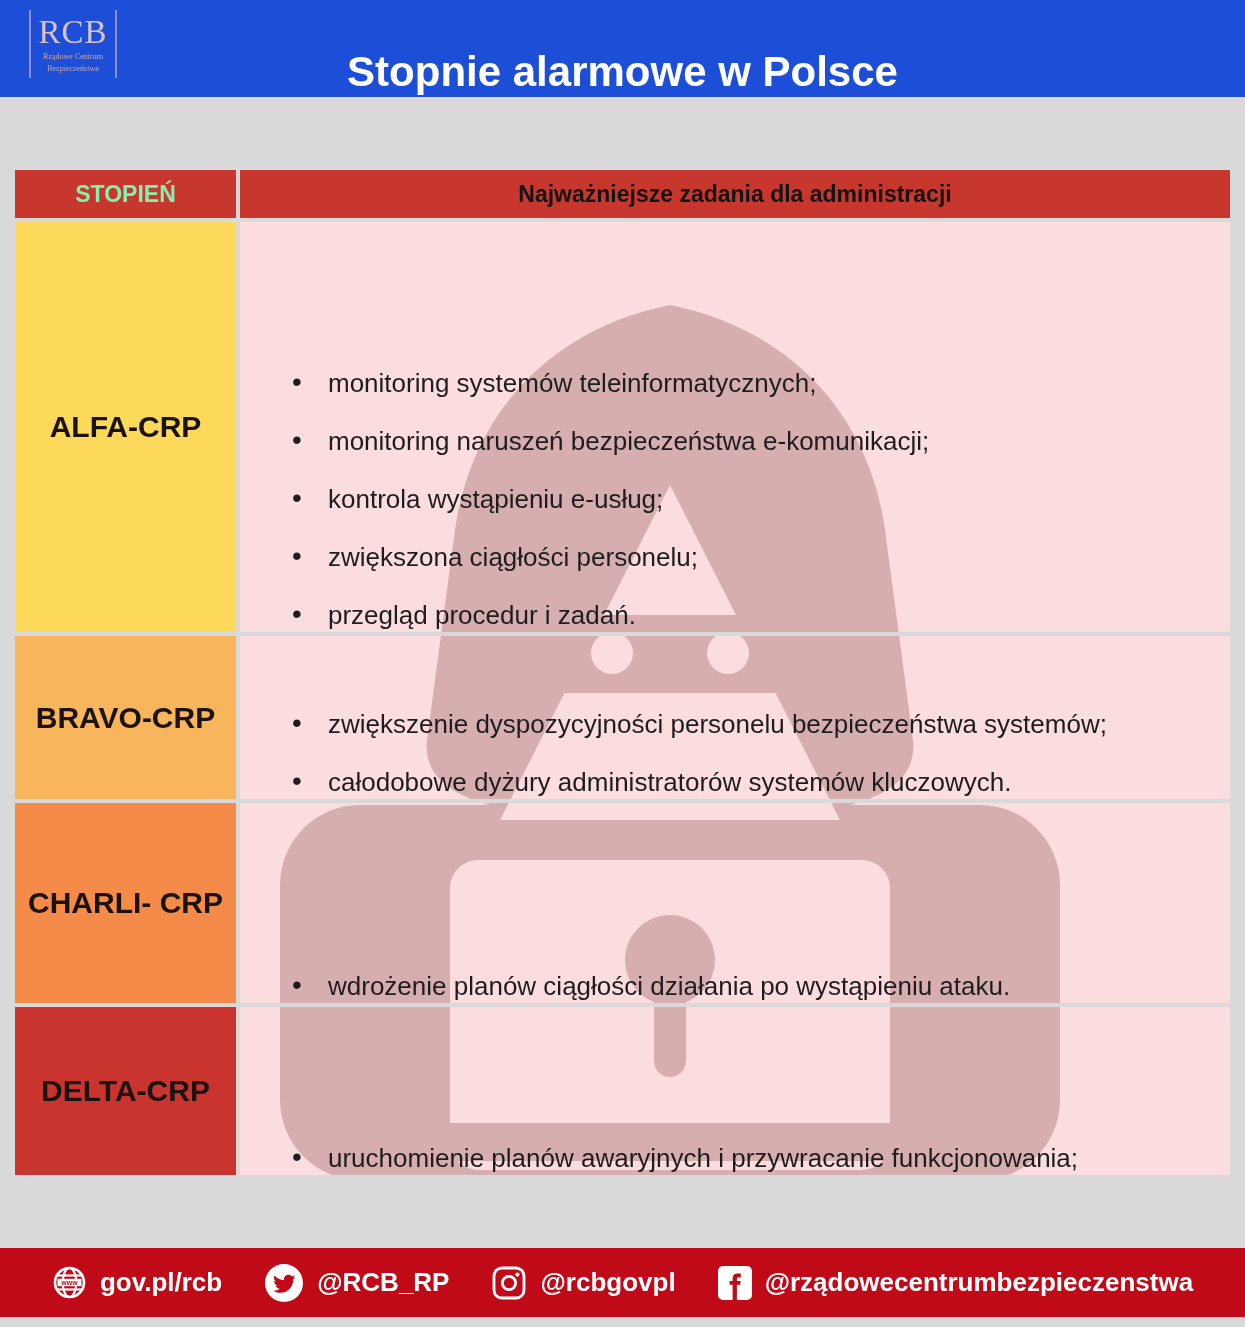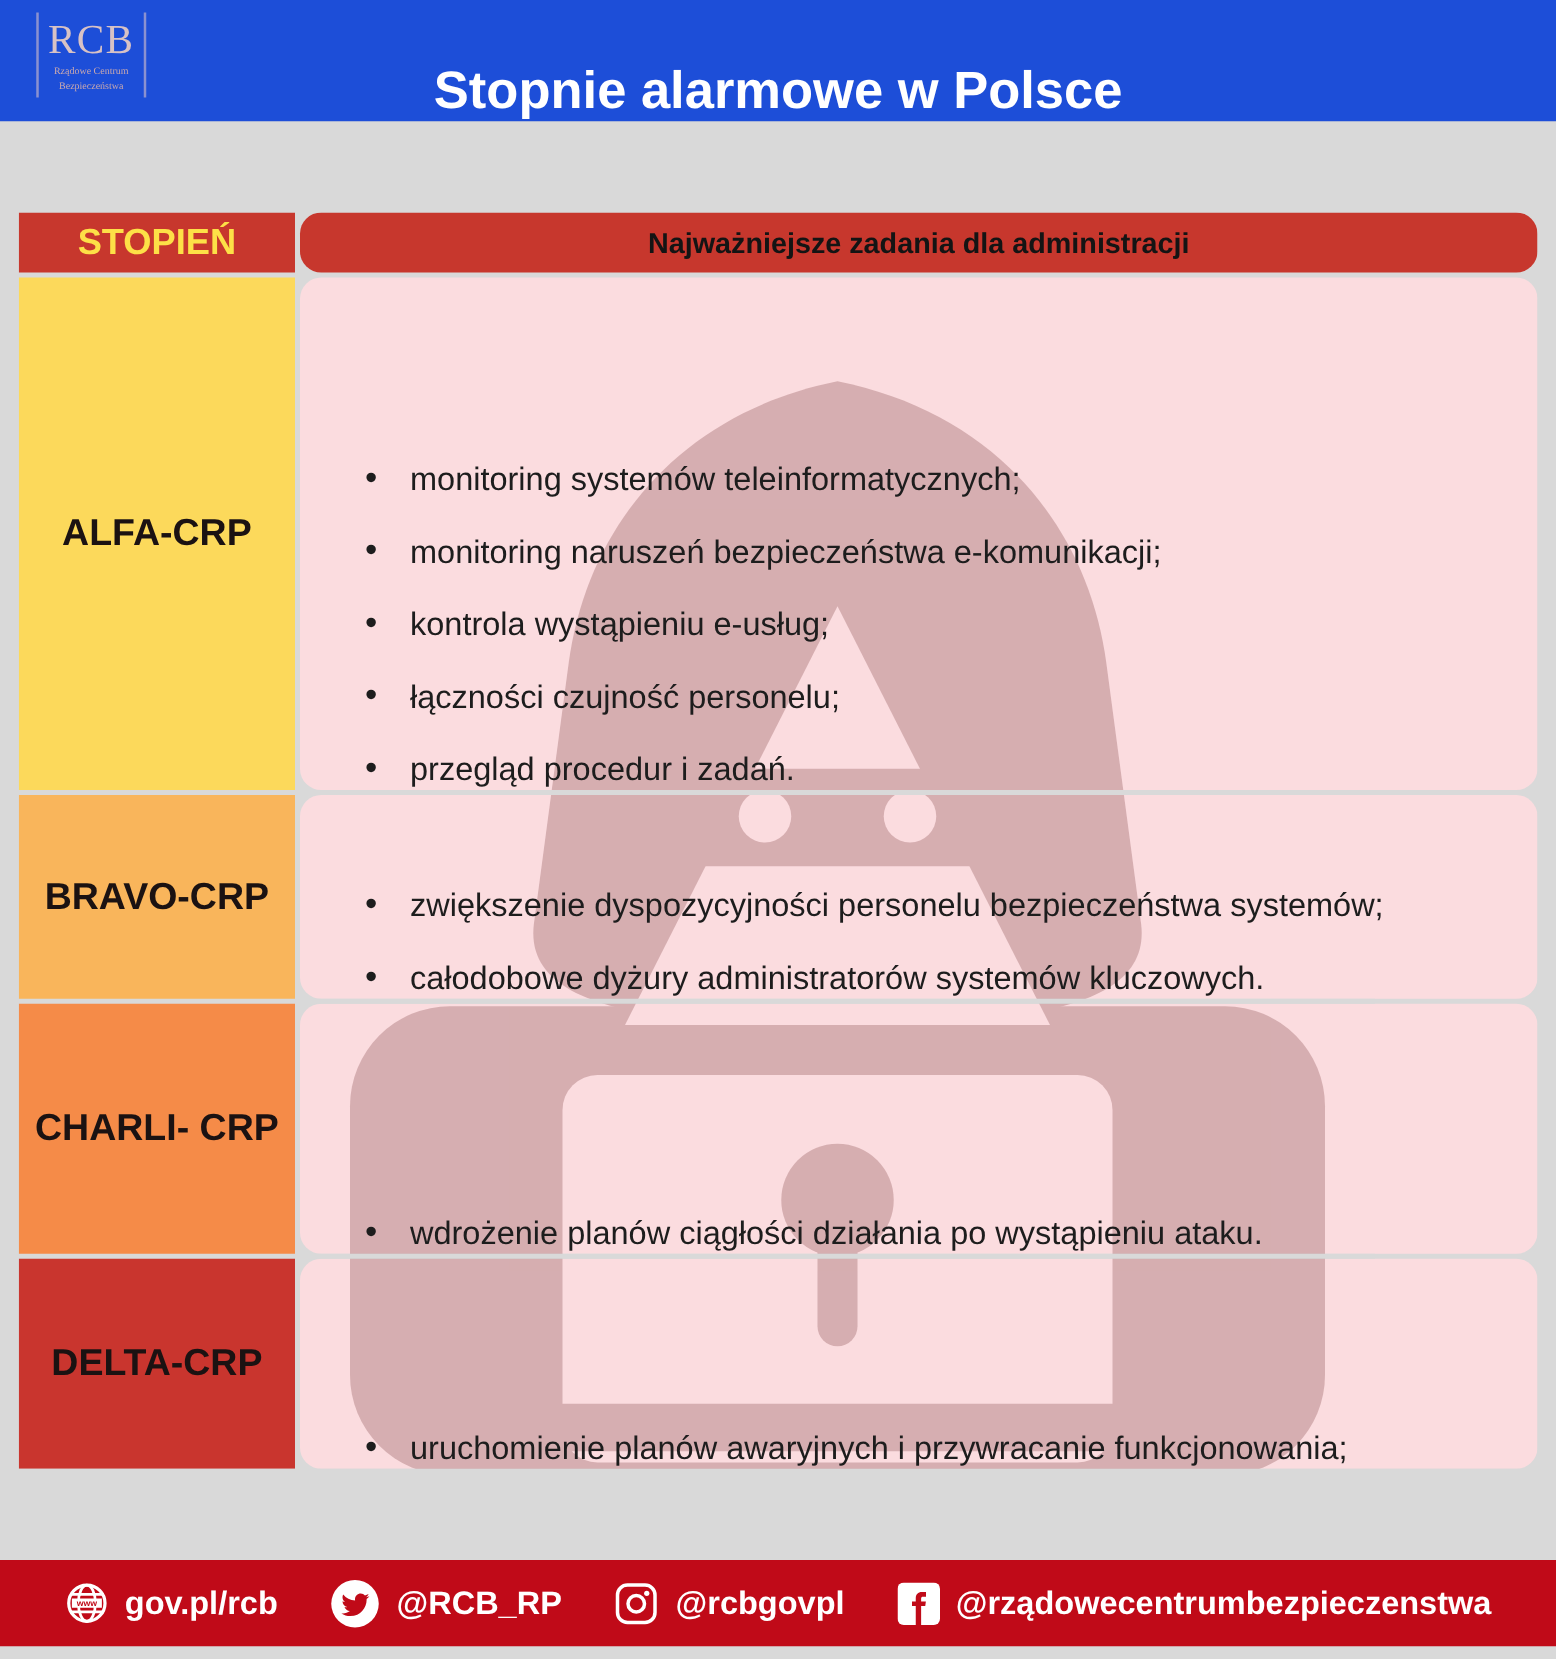--- a/index.html
+++ b/index.html
@@ -22,23 +22,23 @@
     color:#FFFFFF;font-size:42px;line-height:50px;font-weight:bold;letter-spacing:0px;
   }
   
   .table-wrap{position:absolute;left:15px;top:170px;width:1215px;height:1005px;overflow:hidden;}
   .trow{display:flex;margin-bottom:4px;}
   .cell-level{
     width:221px;margin-right:4px;flex:0 0 auto;
     display:flex;align-items:center;justify-content:center;
     font-weight:bold;color:#1B1212;position:relative;z-index:4;text-align:center;
   }
-  .cell-tasks{flex:1 1 auto;background:#FBDCDF;position:relative;border-radius:17px;}
+  .cell-tasks{flex:1 1 auto;background:#FBDCDF;position:relative;}
   .thead .cell-level,.thead .cell-tasks{background:#C7372D;height:48px;display:flex;align-items:center;justify-content:center;}
-  .thead .cell-level{font-size:29px;color:#fde047;}
+  .thead .cell-level{font-size:23px;color:#86efac;}
   .th-tasks-label{font-size:23px;font-weight:bold;color:#141414;}
   .r0{height:410px;} .r1{height:163px;} .r2{height:200px;} .r3{height:168px;margin-bottom:0;}
   .level-label{font-size:30px;}
   .tasks{
     list-style:none;margin:0;height:100%;box-sizing:border-box;
     padding:0 24px 0 50px;display:flex;flex-direction:column;justify-content:flex-end;gap:24px;
     position:relative;z-index:4;
   }
   .tasks li{
     font-size:26px;line-height:34px;color:#1D1D1D;position:relative;padding-left:38px;
@@ -82,21 +82,21 @@
 
   <div class="trow r0">
     <div class="cell-level" style="background-color: rgb(252, 217, 91);">
       <span class="level-label">ALFA-CRP</span>
     </div>
     <div class="cell-tasks">
       <ul class="tasks">
         <li>monitoring systemów teleinformatycznych;</li>
         <li>monitoring naruszeń bezpieczeństwa e-komunikacji;</li>
         <li>kontrola wystąpieniu e-usług;</li>
-        <li>łączności czujność personelu;</li>
+        <li>zwiększona ciągłości personelu;</li>
         <li>przegląd procedur i zadań.</li>
       </ul>
     </div>
   </div>
 
   <div class="trow r1">
     <div class="cell-level" style="background-color: rgb(249, 181, 91);">
       <span class="level-label">BRAVO-CRP</span>
     </div>
     <div class="cell-tasks">

